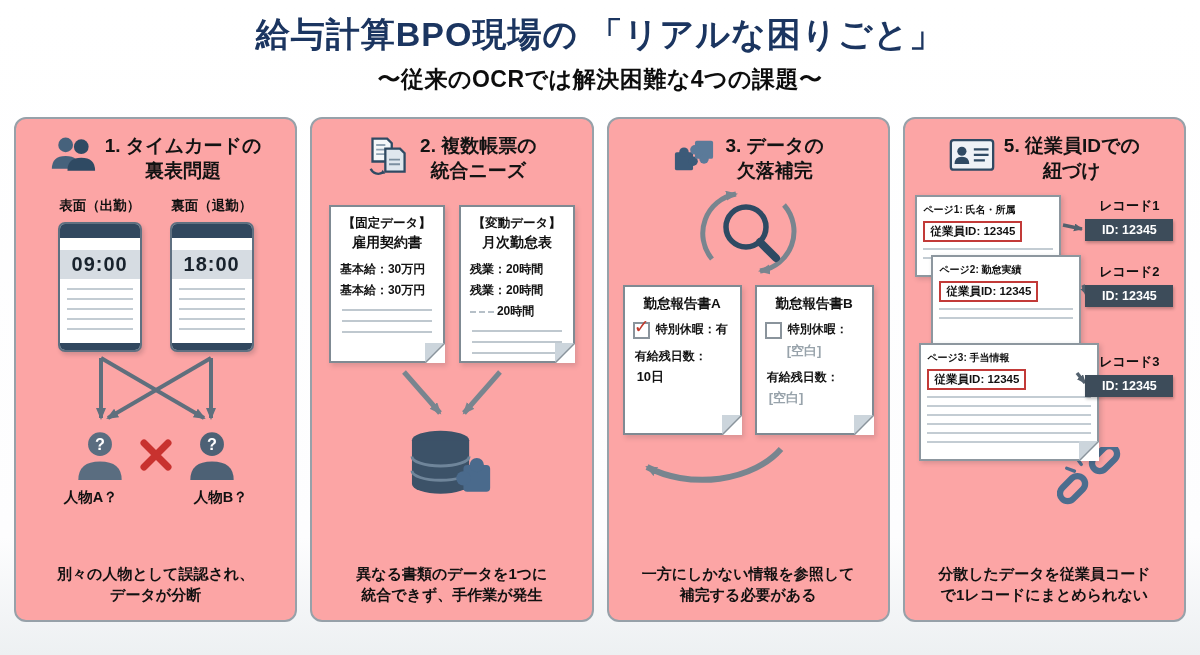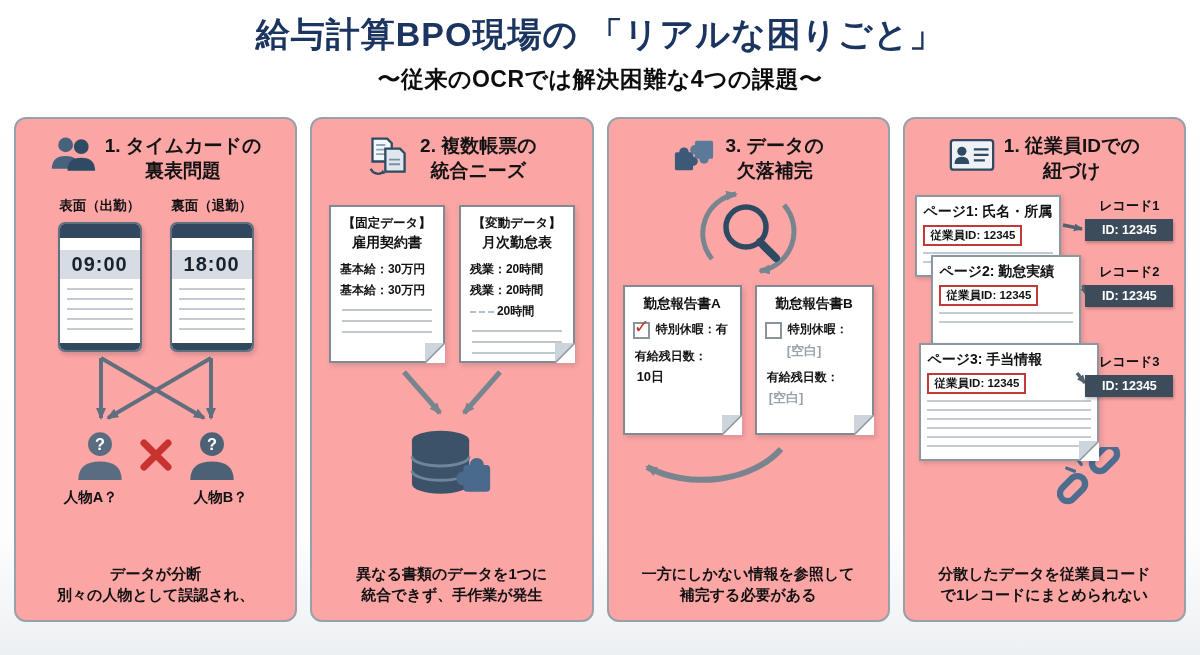--- a/index.html
+++ b/index.html
@@ -58,21 +58,21 @@
   .sub-val.indent{margin-left:22px;}
   .blank{color:#98a3ab;}
   .return-arrow{align-self:flex-start;margin:8px 0 0 12px;}
   
   .link-graphic{position:relative;width:258px;height:312px;margin-top:12px;}
   .page4{position:absolute;background:#fff;border:2px solid #8d979f;box-shadow:2px 2px 5px rgba(30,40,50,.18);
     padding:6px 6px;box-sizing:border-box;}
   .p1{left:0;top:0;width:146px;height:82px;z-index:1;}
   .p2{left:16px;top:60px;width:150px;height:96px;z-index:2;}
   .p3{left:4px;top:148px;width:180px;height:118px;z-index:3;}
-  .p4-label{font-size:14px;font-weight:bold;margin-bottom:4px;white-space:nowrap;}
+  .p4-label{font-size:10px;font-weight:bold;margin-bottom:4px;white-space:nowrap;}
   .idbox{display:inline-block;border:2px solid #c23a38;font-size:11.5px;font-weight:bold;padding:1px 5px;background:#fff;}
   .p4-rules{margin-top:6px;height:16px;background:repeating-linear-gradient(to bottom,#c3ccd3 0 2px,transparent 2px 9px);}
   .p3 .p4-rules{height:52px;}
   .record{position:absolute;left:170px;width:88px;text-align:center;z-index:4;}
   .r1{top:2px;}.r2{top:68px;}.r3{top:158px;}
   .rec-label{font-size:13px;font-weight:bold;margin-bottom:4px;}
   .rec-badge{background:#3d4c5a;color:#fff;font-size:12.5px;font-weight:bold;border-radius:0;padding:4px 0;
     box-shadow:1px 2px 3px rgba(0,0,0,.25);}
   .link-arrows{position:absolute;left:0;top:0;z-index:3;pointer-events:none;}
   .chain{position:absolute;left:142px;top:252px;}
@@ -160,22 +160,22 @@
             <text x="24" y="18" text-anchor="middle" font-size="15" font-weight="bold" fill="#ffffff">?</text>
           </svg>
         </span>
       </div>
       <div class="person-labels">
         <span>人物A？</span>
         <span>人物B？</span>
       </div>
 
       <div class="desc">
+        <span>別々の人物として誤認され、</span>
         <span>データが分断</span>
-        <span>別々の人物として誤認され、</span>
       </div>
     </section>
 
     <section class="panel">
       <div class="panel-head">
         <span class="picon">
           <svg width="44" height="42" viewBox="0 0 48 44">
             <path d="M6 3 h16 l5 5 v20 h-21 z" fill="#f4f7fa" stroke="#2f4a63" stroke-width="2.5"></path>
             <path d="M10 10 h10 M10 15 h10 M10 20 h12" stroke="#8fa2b3" stroke-width="2" fill="none"></path>
             <path d="M20 14 h16 l5 5 v20 h-21 z" fill="#dfe7ee" stroke="#2f4a63" stroke-width="2.5"></path>
@@ -335,21 +335,21 @@
       <div class="panel-head">
         <span class="picon">
           <svg width="46" height="38" viewBox="0 0 50 40">
             <rect x="2" y="5" width="46" height="32" rx="3" fill="#eef2f6" stroke="#2f4a63" stroke-width="2.5"></rect>
             <circle cx="14" cy="17" r="5" fill="#2f4a63"></circle>
             <path d="M6 31 q0 -8 8 -8 q8 0 8 8 z" fill="#2f4a63"></path>
             <path d="M27 15 h16 M27 21 h16 M27 27 h12" stroke="#2f4a63" stroke-width="2.5" fill="none"></path>
           </svg>
         </span>
         <div class="ptitle">
-          <span>1. 従業員IDでの</span>
+          <span>5. 従業員IDでの</span>
           <span>紐づけ</span>
         </div>
       </div>
 
       <div class="link-graphic">
         <div class="page4 p1">
           <div class="p4-label">ページ1: 氏名・所属</div>
           <div class="idbox">従業員ID: 12345</div>
           <div class="p4-rules"></div>
         </div>

